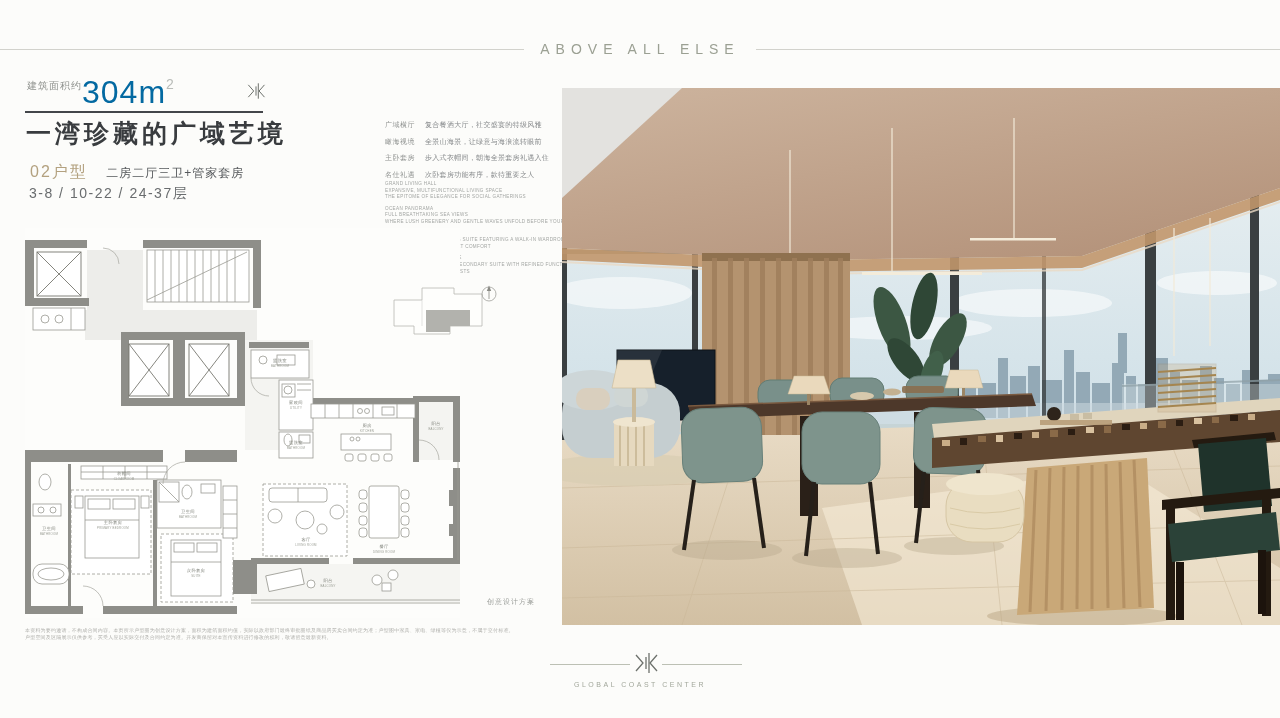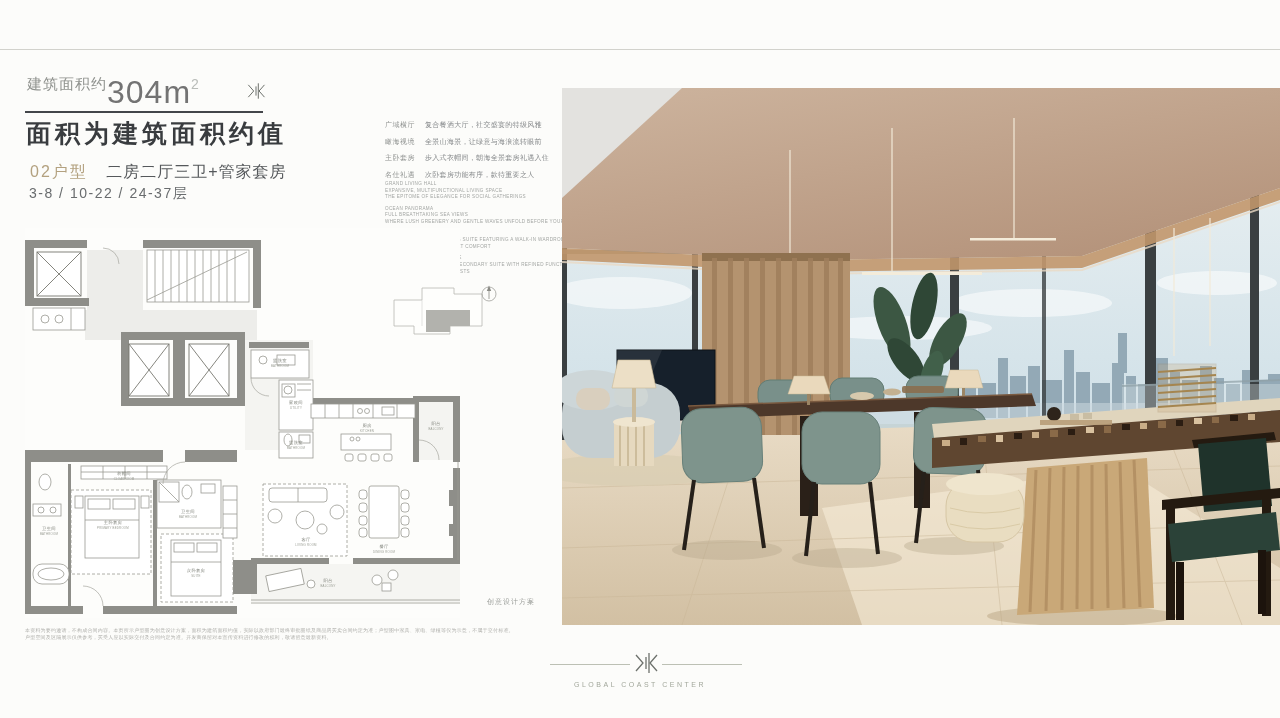--- a/index.html
+++ b/index.html
@@ -5,30 +5,30 @@
   html,body{margin:0;padding:0;background:#ffffff;}
   .page{position:relative;width:1280px;height:718px;background:#fcfcfa;overflow:hidden;
         font-family:"Liberation Sans","DejaVu Sans",sans-serif;color:#4a4d4f;}
   
   .toprule{position:absolute;top:49px;left:0;width:1280px;height:1px;background:#d2d2cc;}
   .tagline-wrap{position:absolute;top:40px;left:0;width:1280px;text-align:center;}
   .tagline{display:inline-block;background:#fcfcfa;padding:0 16px;font-size:14px;letter-spacing:6px;
            color:#9ba093;font-weight:400;}
   
   .area-row{position:absolute;left:27px;top:74px;white-space:nowrap;}
-  .area-prefix{font-size:15px;color:#8f928e;letter-spacing:1px;vertical-align:14px;}
-  .area-value{font-size:32px;color:#737373;font-weight:300;letter-spacing:1px;}
+  .area-prefix{font-size:10px;color:#8f928e;letter-spacing:1px;vertical-align:14px;}
+  .area-value{font-size:32px;color:#0369a1;font-weight:300;letter-spacing:1px;}
   .area-exp{font-size:14px;color:#b9bcb8;vertical-align:14px;}
   .mark-top{position:absolute;left:246px;top:80px;}
   .title-rule{position:absolute;left:25px;top:111px;width:238px;height:2px;background:#43464a;}
   .main-title{position:absolute;left:26px;top:117px;font-size:25px;font-weight:700;color:#393c3f;
               letter-spacing:4px;white-space:nowrap;}
   .unit-row{position:absolute;left:30px;top:162px;white-space:nowrap;}
   .unit-code{font-size:16px;color:#b3a17f;letter-spacing:2px;}
-  .unit-desc{font-size:16px;color:#55585b;letter-spacing:1px;margin-left:14px;}
+  .unit-desc{font-size:12px;color:#55585b;letter-spacing:1px;margin-left:14px;}
   .floors{position:absolute;left:29px;top:185px;font-size:14px;color:#696c6e;letter-spacing:1.5px;}
   
   .features{position:absolute;left:385px;top:120px;width:165px;}
   .feat-row{display:flex;margin-bottom:6.5px;}
   .feat-label{width:32px;flex:none;font-size:7px;color:#8f9290;letter-spacing:.5px;}
   .feat-text{font-size:7px;color:#86898b;letter-spacing:.3px;margin-left:8px;}
   .features-en{position:absolute;left:385px;top:181px;width:170px;}
   .en-para{margin-bottom:5px;}
   .en-line{font-size:4.6px;line-height:6.6px;color:#a3a6a3;letter-spacing:.35px;white-space:nowrap;}
   
@@ -48,34 +48,37 @@
          letter-spacing:2.5px;color:#a2a79b;}
   .pl-cn{font-size:4.3px;fill:#83867e;letter-spacing:.3px;}
   .pl-en{font-size:2.9px;fill:#9b9e95;letter-spacing:.2px;}
 </style>
 </head>
 <body>
 
 <div class="page">
 
   <div class="toprule"></div>
+  <div class="tagline-wrap">
+    <span class="tagline">ABOVE ALL ELSE</span>
+  </div>
 
   <div class="area-row">
     <span class="area-prefix">建筑面积约</span><span class="area-value">304m</span><span class="area-exp">2</span>
   </div>
   <svg class="mark-top" width="20" height="22" viewBox="0 0 26 22">
     <g stroke="#6d716c" stroke-width="1.3" fill="none">
       <polyline points="3,3 10,11 3,19"></polyline>
       <line x1="13" y1="5" x2="13" y2="17"></line>
       <line x1="16" y1="1" x2="16" y2="21"></line>
       <polyline points="24,3 17,11 24,19"></polyline>
     </g>
   </svg>
   <div class="title-rule"></div>
-  <div class="main-title">面积为建筑面积约值</div>
+  <div class="main-title">一湾珍藏的广域艺境</div>
 
   <div class="unit-row">
     <span class="unit-code">02户型</span>
     <span class="unit-desc">二房二厅三卫+管家套房</span>
   </div>
   <div class="floors">3-8 / 10-22 / 24-37层</div>
 
   <div class="features">
     <div class="feat-row">
       <span class="feat-label">广域横厅</span>

